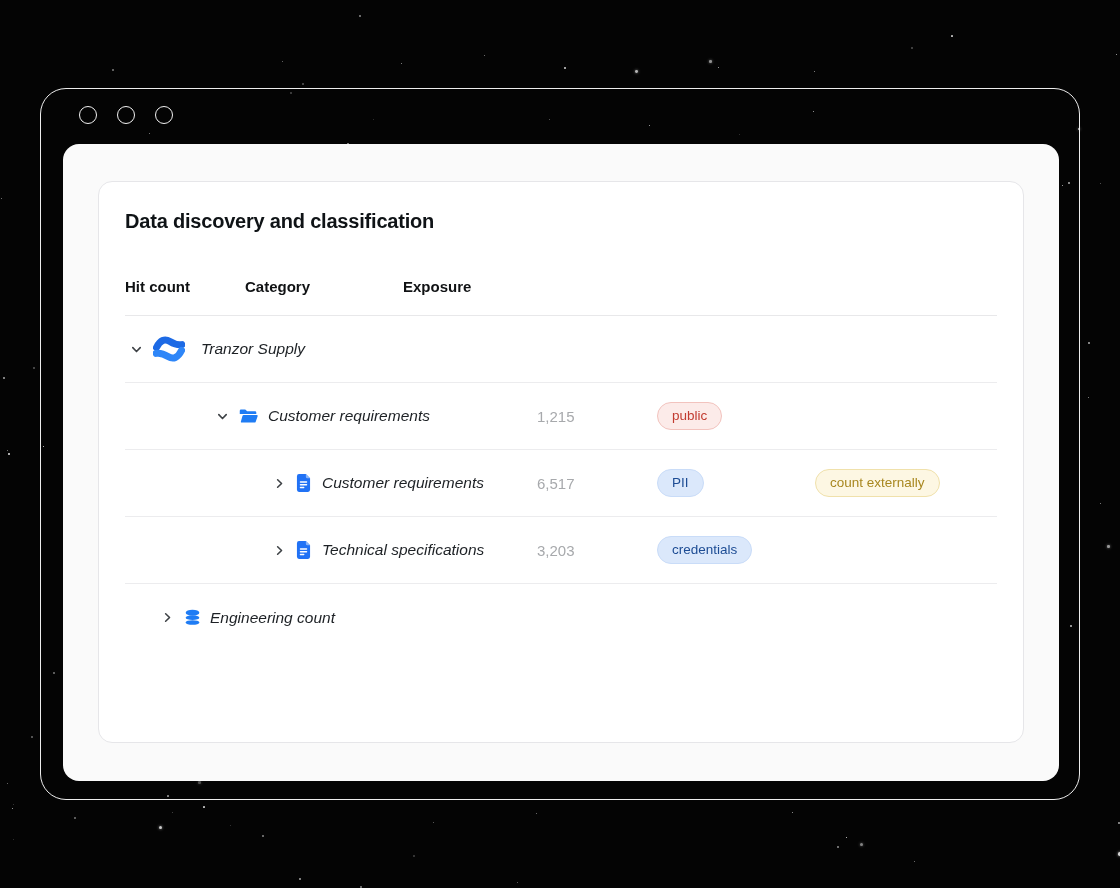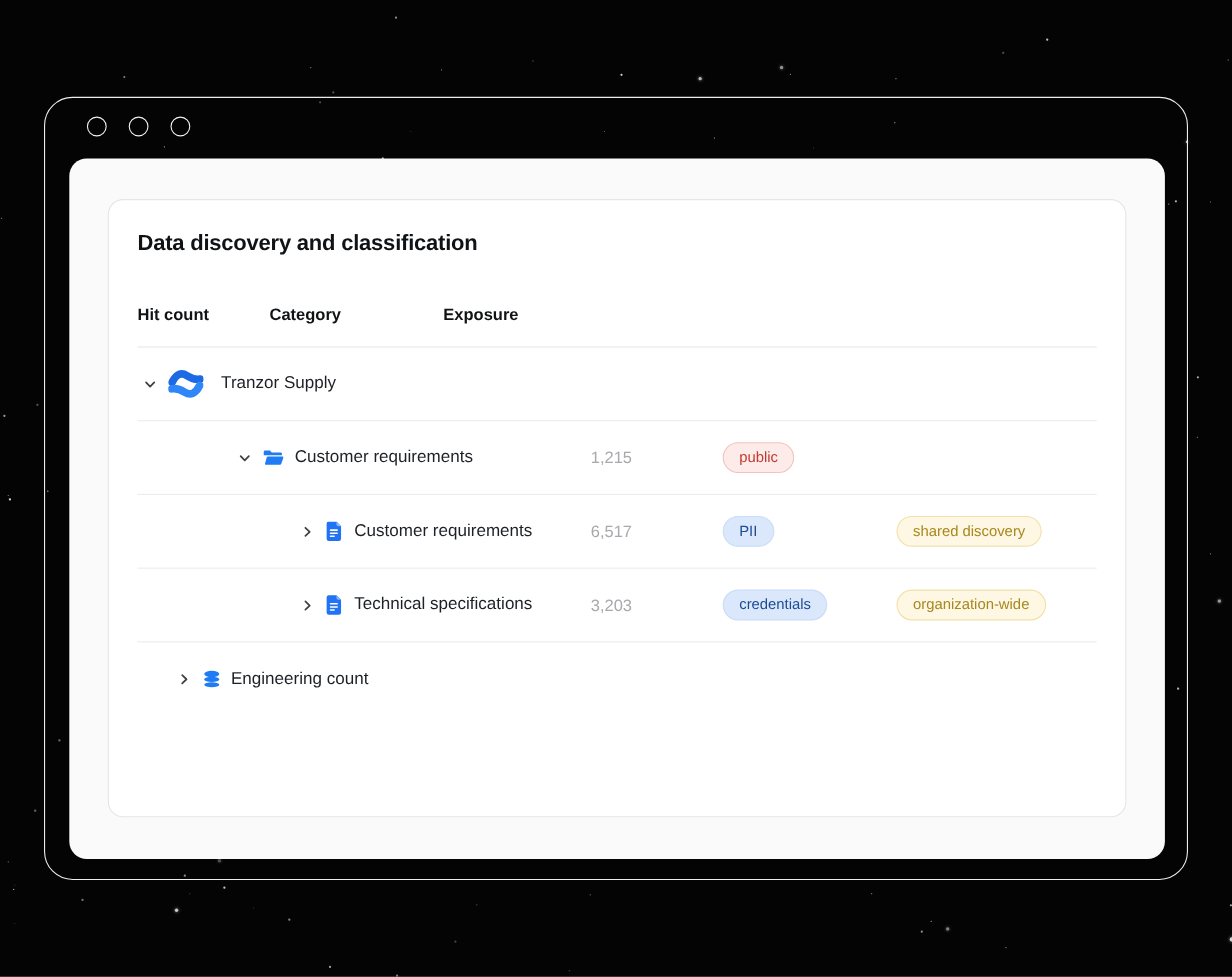--- a/index.html
+++ b/index.html
@@ -55,21 +55,21 @@
   .row:last-child { border-bottom:none; }
   .row .col-space { display:flex; align-items:center; }
   .chevron {
     background:none; border:none; padding:0; width:14px; height:14px;
     display:flex; align-items:center; justify-content:center; cursor:pointer;
     flex:0 0 auto;
   }
   .chevron svg { display:block; }
   .chevron.collapsed svg { transform:rotate(-90deg); }
   .tree-icon { display:flex; align-items:center; flex:0 0 auto; }
-  .row-label { font-size:15.5px; color:#1d2125; white-space:nowrap; }
+  .row-label { font-size:15.5px; color:#1d2125; white-space:nowrap;font-style:italic; }
   .hit { font-size:15px; color:#a7a9ac; }
 
   .badge {
     display:inline-block; font-size:13.5px; line-height:1;
     padding:6.5px 14px; border-radius:14px; border:1px solid transparent;
     white-space:nowrap;
   }
   .badge.blue   { background:#dbe8fb; border-color:#c9dcf8; color:#1d4c94; }
   .badge.red    { background:#fcebe9; border-color:#f2c3be; color:#c23b30; }
   .badge.yellow { background:#fdf7e3; border-color:#f0e1ab; color:#a8871f; }
@@ -341,21 +341,21 @@
                   <path d="M10.5 0 L15 4.5 h-2.8 a1.7 1.7 0 0 1-1.7-1.7 z" fill="#8ab5fa"></path>
                   <rect x="4" y="7.6" width="8" height="1.5" rx="0.75" fill="#fff"></rect>
                   <rect x="4" y="10.6" width="8" height="1.5" rx="0.75" fill="#fff"></rect>
                   <rect x="4" y="13.6" width="5" height="1.5" rx="0.75" fill="#fff"></rect>
                 </svg>
               </span>
       <span class="row-label">Customer requirements</span>
     </div>
     <div class="col-hit hit">6,517</div>
     <div class="col-cat"><span class="badge blue">PII</span></div>
-    <div class="col-exp"><span class="badge yellow">shared discovery</span></div>
+    <div class="col-exp"><span class="badge yellow">count externally</span></div>
   </div>
 
   <div class="row">
     <div class="col-space">
       <button class="chevron collapsed" style="margin-left: 147px;">
                 <svg width="13" height="13" viewBox="0 0 14 14">
                   <polyline points="3,5 7,9.2 11,5" fill="none" stroke="#3d4145" stroke-width="1.7" stroke-linecap="round" stroke-linejoin="round"></polyline>
                 </svg>
               </button>
       <span class="tree-icon" style="margin-left: 10px; margin-right: 11px;">
@@ -364,21 +364,20 @@
                   <path d="M10.5 0 L15 4.5 h-2.8 a1.7 1.7 0 0 1-1.7-1.7 z" fill="#8ab5fa"></path>
                   <rect x="4" y="7.6" width="8" height="1.5" rx="0.75" fill="#fff"></rect>
                   <rect x="4" y="10.6" width="8" height="1.5" rx="0.75" fill="#fff"></rect>
                   <rect x="4" y="13.6" width="5" height="1.5" rx="0.75" fill="#fff"></rect>
                 </svg>
               </span>
       <span class="row-label">Technical specifications</span>
     </div>
     <div class="col-hit hit">3,203</div>
     <div class="col-cat"><span class="badge blue">credentials</span></div>
-    <div class="col-exp"><span class="badge yellow">organization-wide</span></div>
   </div>
 
   <div class="row">
     <div class="col-space">
       <button class="chevron collapsed" style="margin-left: 35px;">
                 <svg width="13" height="13" viewBox="0 0 14 14">
                   <polyline points="3,5 7,9.2 11,5" fill="none" stroke="#3d4145" stroke-width="1.7" stroke-linecap="round" stroke-linejoin="round"></polyline>
                 </svg>
               </button>
       <span class="tree-icon" style="margin-left: 10px; margin-right: 9px;">

